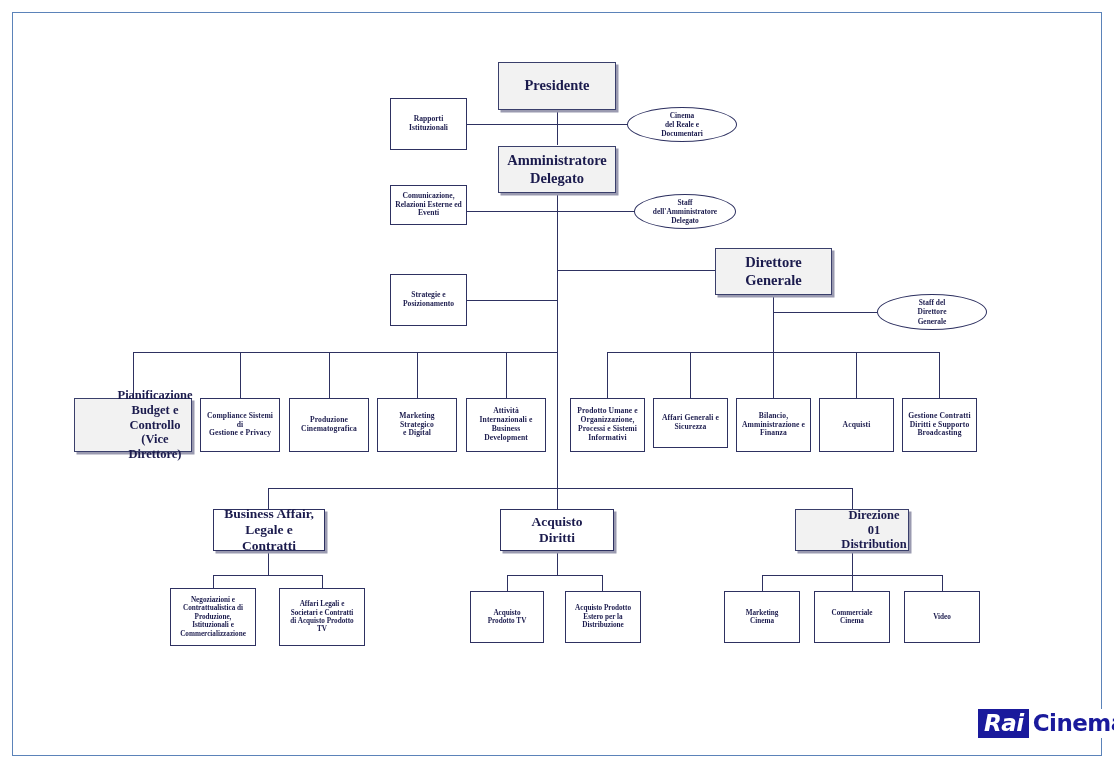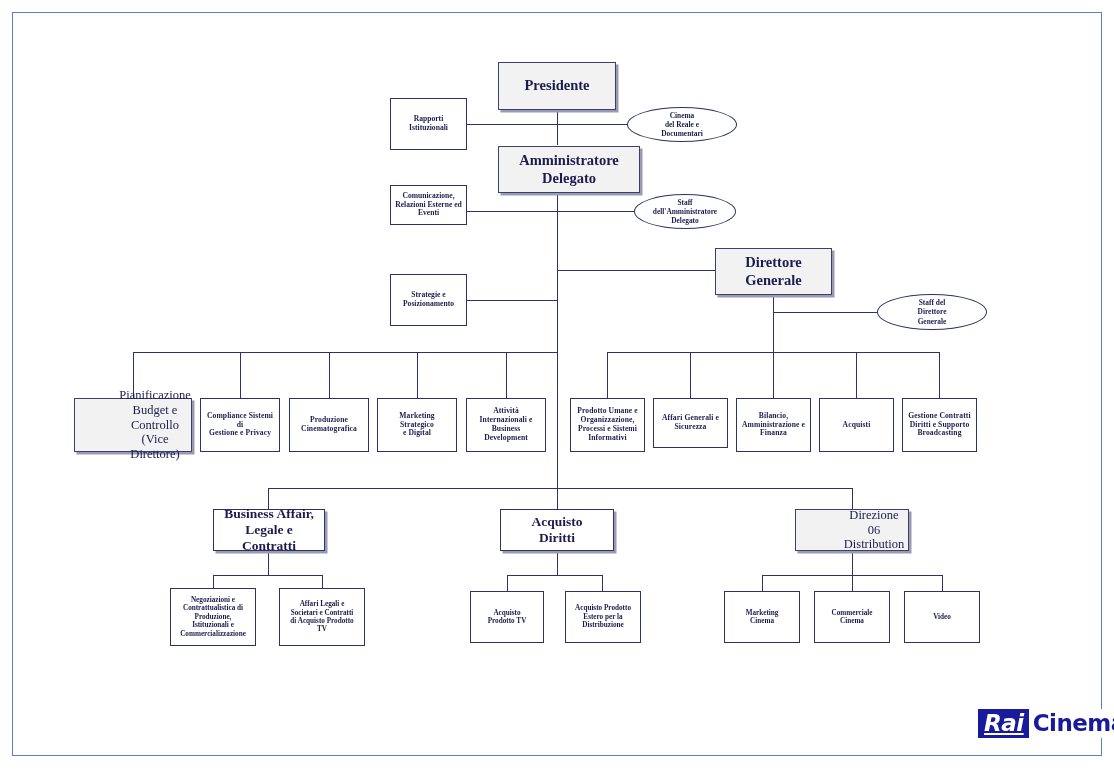--- a/index.html
+++ b/index.html
@@ -52,21 +52,21 @@
   .node.exec {
     background: #f2f2f2;
     border: 1.4px solid #3a3f6b;
     font-weight: bold;
     font-size: 14.5px;
     box-shadow: 2.5px 2.5px 0 0 #9a9ab0;
   }
   .node.exec-sm {
     background: #f2f2f2;
     border: 1.4px solid #3a3f6b;
-    font-weight: normal;
+    font-weight: bold;
     font-size: 12.5px;
     box-shadow: 2.5px 2.5px 0 0 #9a9ab0;
     padding-left: 44px;
   }
   .node.div {
     background: #ffffff;
     border: 1.3px solid #2e3161;
     font-weight: bold;
     font-size: 13.5px;
     box-shadow: 2.5px 2.5px 0 0 #9a9ab0;
@@ -125,21 +125,20 @@
     color: #ffffff;
     font-family: "DejaVu Sans", sans-serif;
     font-weight: bold;
     font-size: 23px;
     font-style: italic;
     letter-spacing: -0.5px;
     padding: 3px 5px 3px 6px;
     display: flex;
     align-items: center;
     line-height: 1;
-    text-decoration: underline;
   }
   #brand-logo .cinema-word {
     color: #1a1a9c;
     background: #ffffff;
     font-family: "DejaVu Sans", sans-serif;
     font-weight: bold;
     font-size: 23px;
     letter-spacing: -0.5px;
     padding: 3px 3px 3px 4px;
     display: flex;
@@ -208,21 +207,21 @@
   <div class="ln v" style="left:852px; top:551px; height:24px;"></div>
   <div class="ln h" style="left:762px; top:575px; width:181px;"></div>
   <div class="ln v" style="left:762px; top:575px; height:16px;"></div>
   <div class="ln v" style="left:852px; top:575px; height:16px;"></div>
   <div class="ln v" style="left:942px; top:575px; height:16px;"></div>
 
   <div class="node exec" style="left:498px; top:62px; width:118px; height:48px;">
     <span class="lbl">Presidente</span>
   </div>
 
-  <div class="node exec" style="left:498px; top:146px; width:142px; height:47px;">
+  <div class="node exec" style="left:498px; top:146px; width:118px; height:47px;">
     <span class="lbl">Amministratore
 Delegato</span>
   </div>
 
   <div class="node exec" style="left:715px; top:248px; width:117px; height:47px;">
     <span class="lbl">Direttore
 Generale</span>
   </div>
 
   <div class="node staffbox" style="left:390px; top:98px; width:77px; height:52px;">
@@ -320,21 +319,21 @@
 Legale e Contratti</span>
   </div>
 
   <div class="node div" style="left:500px; top:509px; width:114px; height:42px;">
     <span class="lbl">Acquisto
 Diritti</span>
   </div>
 
   <div class="node exec-sm" style="left:795px; top:509px; width:114px; height:42px;">
     <span class="lbl">Direzione
-06 Distribution</span>
+01 Distribution</span>
   </div>
 
   <div class="node leaf" style="left:170px; top:588px; width:86px; height:58px;">
     <span class="lbl">Negoziazioni e
 Contrattualistica di
 Produzione,
 Istituzionali e
 Commercializzazione</span>
   </div>
 

